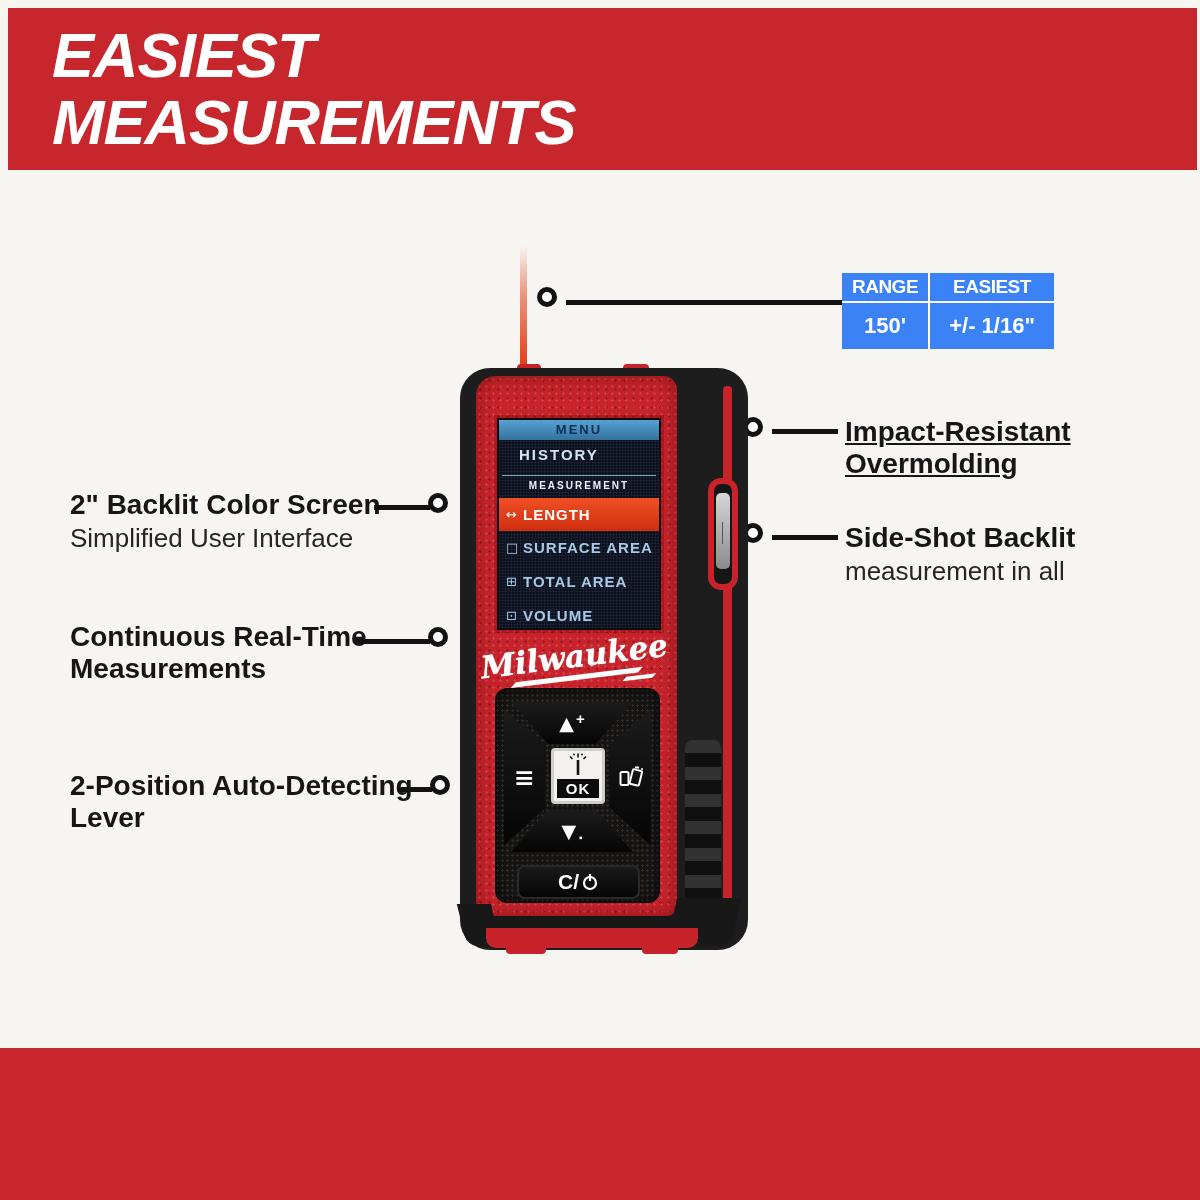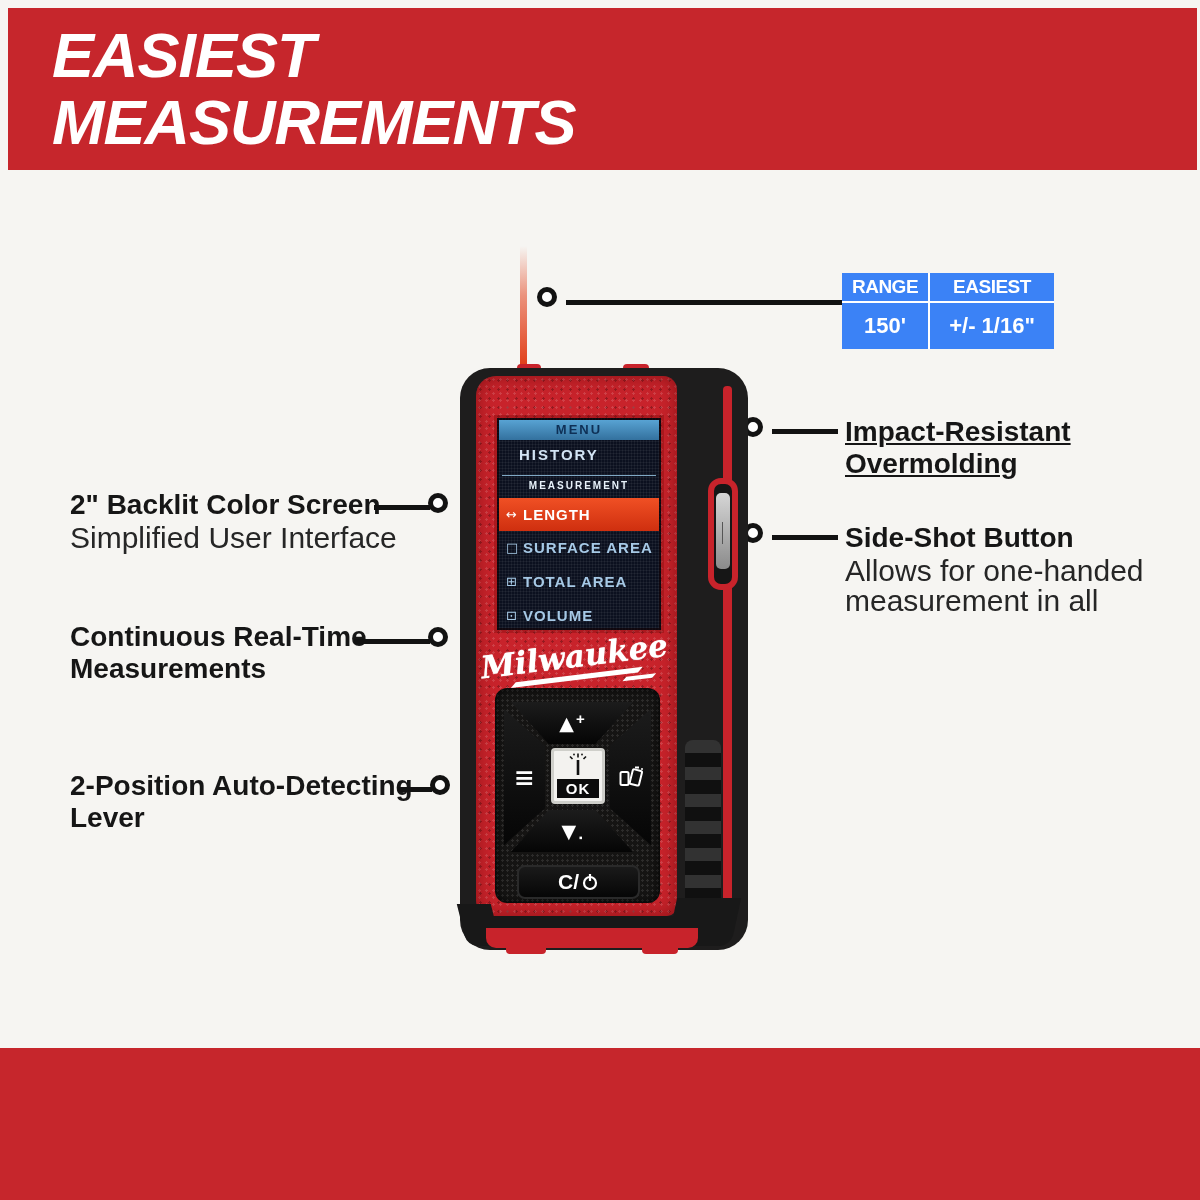--- a/index.html
+++ b/index.html
@@ -6,21 +6,21 @@
   body { font-family:"Liberation Sans", sans-serif; background:#e8e8e8; }
   #canvas { position:relative; width:1200px; height:1200px; background:#f6f5f2; overflow:hidden; }
 
   
   .banner { position:absolute; left:8px; top:8px; width:1189px; height:162px; background:#c6262c; }
   .banner-title { padding:14px 8px 0 44px; color:#fff; font-weight:bold; font-style:italic;
                   font-size:63px; line-height:67px; letter-spacing:-1px; }
 
   
   .co-title { position:absolute; color:#161616; font-weight:bold; font-size:28px; line-height:32px; }
-  .co-sub   { position:absolute; color:#262626; font-size:30px; line-height:30px; }
+  .co-sub   { position:absolute; color:#262626; font-size:26px; line-height:30px; }
 
   
   .cline { position:absolute; height:5px; background:#121212; }
   .cdot  { position:absolute; width:20px; height:20px; background:#fdfdfd;
            border:5px solid #121212; border-radius:50%; }
 
   
   .laser { position:absolute; left:520px; top:246px; width:7px; height:124px;
            background:linear-gradient(to bottom, rgba(226,65,28,0), rgba(226,65,28,.55) 40%, #e2411c 95%); }
 
@@ -172,23 +172,22 @@
 
   <div class="cdot" style="left:743px; top:417px;"></div>
   <div class="cline" style="left:772px; top:429px; width:66px;"></div>
   <div class="co-title" style="left:845px; top:416px;text-decoration:underline;">
     <div>Impact-Resistant</div>
     <div>Overmolding</div>
   </div>
 
   <div class="cdot" style="left:743px; top:523px;"></div>
   <div class="cline" style="left:772px; top:535px; width:66px;"></div>
-  <div class="co-title" style="left:845px; top:522px;">Side-Shot Button</div>
+  <div class="co-title" style="left:845px; top:522px;">Side-Shot Backlit</div>
   <div class="co-sub" style="left:845px; top:556px;">
-    <div>Allows for one-handed</div>
     <div>measurement in all</div>
   </div>
 
   <div class="device">
     <div class="top-tab tab1"></div>
     <div class="top-tab tab2"></div>
     <div class="chassis"></div>
     <div class="accent-strip"></div>
     <div class="face"></div>
     <div class="grip"></div>

